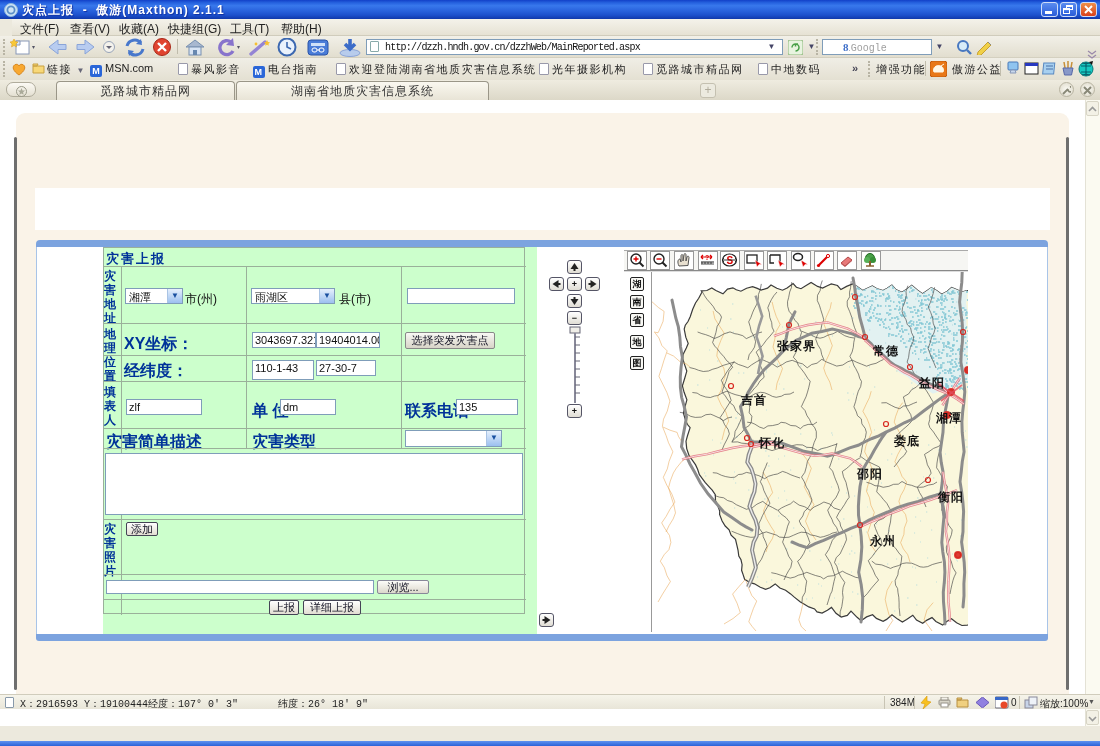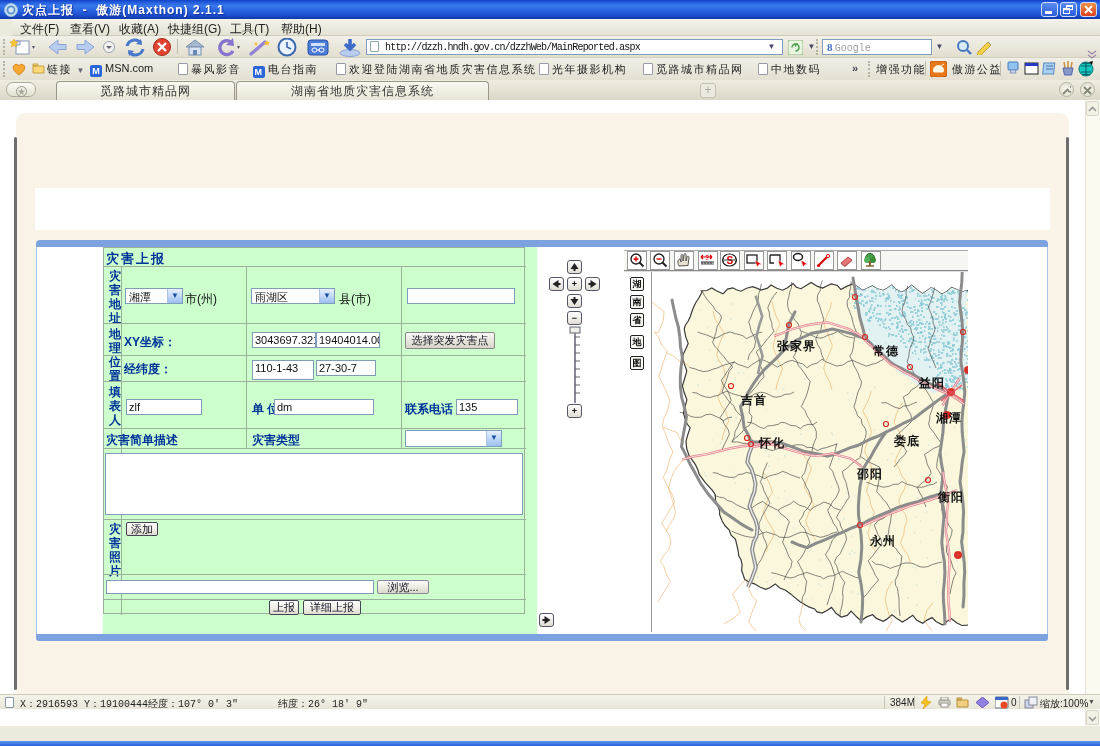--- a/index.html
+++ b/index.html
@@ -8,21 +8,21 @@
 #tbar{left:0;top:0;width:1100px;height:19px;background:linear-gradient(180deg,#1240C8 0%,#2561DE 14%,#3878EC 30%,#2A64DE 55%,#1C50CC 80%,#1038AA 100%)}
 #tbar .ttl{position:absolute;left:22px;top:2px;color:#fff;font-weight:bold;font-size:12px;letter-spacing:1px;text-shadow:1px 1px 1px #1030a0}
 .wbtn{position:absolute;top:2px;width:17px;height:15px;border-radius:3px;border:1px solid #cfdcf8;font-size:10px;color:#fff;text-align:center;line-height:13px;font-weight:bold}
 
 #menu{left:12px;top:19px;width:1100px;height:17px;background:linear-gradient(#F4F2EA,#E6E2D4);border-bottom:1px solid #d0ccbc}
 #menu span{position:absolute;top:2px;font-size:12px;color:#222}
 
 #tools{left:0;top:36px;width:1100px;height:22px;background:linear-gradient(#F2F0E8,#E2DECF);border-bottom:1px solid #d4d0c0}
 .grip{position:absolute;width:3px;height:16px;top:3px;border-left:2px dotted #b8b4a4}
 .addr{position:absolute;left:366px;top:3px;width:417px;height:16px;background:#fff;border:1px solid #7F9DB9;font-family:"Liberation Mono",monospace;font-size:10px;letter-spacing:-.8px;color:#111;line-height:15px;padding-left:18px;white-space:nowrap;overflow:hidden}
-.srch{position:absolute;left:822px;top:3px;width:110px;height:16px;background:#fff;border:1px solid #7F9DB9;font-size:11px;line-height:14px;padding-left:4px;color:#999}
+.srch{position:absolute;left:822px;top:3px;width:110px;height:16px;background:#fff;border:1px solid #7F9DB9;font-size:11px;line-height:14px;padding-left:20px;color:#999}
 .dda{position:absolute;width:11px;height:14px;top:4px;color:#446;font-size:8px;text-align:center;line-height:14px}
 
 #bookm{left:0;top:58px;width:1100px;height:23px;background:linear-gradient(#F0EEE6,#E4E0D2);border-bottom:1px solid #cac6b6}
 #bookm .bi{position:absolute;top:4px;font-size:11px;letter-spacing:1.5px;color:#222;white-space:nowrap}
 .pgico{display:inline-block;width:10px;height:12px;background:#fff;border:1px solid #99a;border-radius:1px;vertical-align:-2px;margin-right:3px}
 .mico{display:inline-block;width:12px;height:12px;background:#2a66d8;border-radius:2px;color:#fff;font-size:9px;font-weight:bold;text-align:center;line-height:12px;vertical-align:-2px;margin-right:3px}
 
 #tabs{left:0;top:80px;width:1100px;height:20px;background:linear-gradient(#EFECE0,#DCD8C8)}
 .tab{position:absolute;top:1px;height:19px;background:linear-gradient(#FAF8F0,#E8E4D6);border:1px solid #9a9688;border-bottom:none;border-radius:4px 4px 0 0;font-size:12px;letter-spacing:1px;color:#333;text-align:center}
 .tabact{background:#fff;font-weight:bold;color:#000}
@@ -204,27 +204,27 @@
 #pgr{position:absolute;left:1066px;top:37px;width:3px;height:553px;background:#6e6e6e;border-radius:2px}
 #band{position:absolute;left:35px;top:88px;width:1015px;height:42px;background:#fff}
 #btitle{position:absolute;left:0;top:96px;width:1086px;text-align:center;font-size:26px;font-weight:bold;color:#3d85cc;letter-spacing:17.5px;text-indent:17.5px;text-shadow:1px 0 0 #4d90d4,0 1px 0 #4d90d4,1px 1px 0 #a8d4f0,2px 2px 0 #c4e2f4}
 #box{position:absolute;left:36px;top:140px;width:1012px;height:401px}
 #boxtop{position:absolute;left:0;top:0;width:1012px;height:7px;background:#7CA3DF;border-radius:4px 4px 0 0}
 #boxbot{position:absolute;left:0;top:394px;width:1012px;height:7px;background:#7CA3DF;border-radius:0 0 3px 3px}
 #boxbody{position:absolute;left:0;top:7px;width:1012px;height:387px;background:#fff;border-left:1px solid #a8c4e8;border-right:1px solid #a8c4e8}
 #green{position:absolute;left:66px;top:0;width:434px;height:387px;background:#CFC}
 #notch{position:absolute;left:501px;top:-7px;width:0;height:0;border-left:5px solid transparent;border-right:5px solid transparent;border-bottom:7px solid #fff}
 #ftab{position:absolute;left:66px;top:0px;width:422px;height:367px;border:1px solid #9ab09a}
-.navy{color:#039;font-weight:bold;font-size:12px}
+.navy{color:#039;font-weight:bold;font-size:16px}
 .ib{position:absolute;background:#fff;border:1px solid #7F9DB9;font-size:11px;font-family:"Liberation Sans",sans-serif;color:#111;padding:1px 2px;line-height:12px;white-space:nowrap;overflow:hidden}
 .sel{position:absolute;background:#fff;border:1px solid #7F9DB9}
 .sel i{position:absolute;right:0;top:0;bottom:0;width:15px;background:linear-gradient(#E6F0FC,#9CC0F0);border-left:1px solid #aac4e4;font-style:normal;color:#1a50a0;font-size:8px;text-align:center;line-height:14px}
 .sel b{position:absolute;left:3px;top:1px;font-weight:normal;font-size:11px;color:#111}
 .xpbtn{position:absolute;background:linear-gradient(#fff,#E2DED2);border:1px solid #445;border-radius:2px;font-size:11px;color:#112;text-align:center}
-.vlab{position:absolute;width:17px;color:#039;font-weight:bold;font-size:12px;line-height:14px;text-align:right}
+.vlab{position:absolute;width:17px;color:#039;font-weight:bold;font-size:12px;line-height:14px;text-align:left}
 .hline{position:absolute;left:0;width:422px;height:1px;background:#9ab09a}
 .vline{position:absolute;width:1px;background:#9ab09a}
 .mapbtn{position:absolute;width:15px;height:14px;background:linear-gradient(#fff,#e0ddd4);border:1px solid #556;border-radius:3px;text-align:center;line-height:12px;font-size:9px;color:#111;font-weight:bold}
 </style>
 <div class="abs" id="cont">
  <div id="page"></div>
  <div id="pgl"></div>
       <div id="pgr"></div>
  <div id="band"></div>
  <div id="box">
@@ -256,21 +256,21 @@
     <div class="ib" style="left:212px;top:84px;width:64px;height:16px">19404014.00</div>
     <div class="xpbtn" style="left:301px;top:84px;width:90px;height:17px;line-height:15px;background:linear-gradient(#f8f8f4,#d8d4c8);border:1px solid #888;font-size:11px">选择突发灾害点</div>
     <div class="hline" style="top:107px"></div>
     <div class="navy" style="position:absolute;left:20px;top:113px">经纬度：</div>
     <div class="ib" style="left:148px;top:112px;width:62px;height:20px">110-1-43</div>
     <div class="ib" style="left:212px;top:112px;width:60px;height:16px">27-30-7</div>
     <div class="hline" style="top:133px"></div>
     <div class="vlab" style="left:0;top:137px">填表人</div>
     <div class="ib" style="left:22px;top:151px;width:76px;height:16px">zlf</div>
     <div class="navy" style="position:absolute;left:148px;top:153px">单 位</div>
-    <div class="ib" style="left:170px;top:151px;width:100px;height:16px">dm</div>
+    <div class="ib" style="left:176px;top:151px;width:56px;height:16px">dm</div>
     <div class="navy" style="position:absolute;left:301px;top:153px">联系电话</div>
     <div class="ib" style="left:352px;top:151px;width:62px;height:16px">135</div>
     <div class="hline" style="top:180px"></div>
     <div class="navy" style="position:absolute;left:2px;top:184px">灾害简单描述</div>
     <div class="navy" style="position:absolute;left:148px;top:184px">灾害类型</div>
     <div class="sel" style="left:301px;top:182px;width:97px;height:17px">
               <i>▼</i>
             </div>
     <div class="hline" style="top:200px"></div>
     <div class="ib" style="left:1px;top:205px;width:418px;height:62px"></div>

